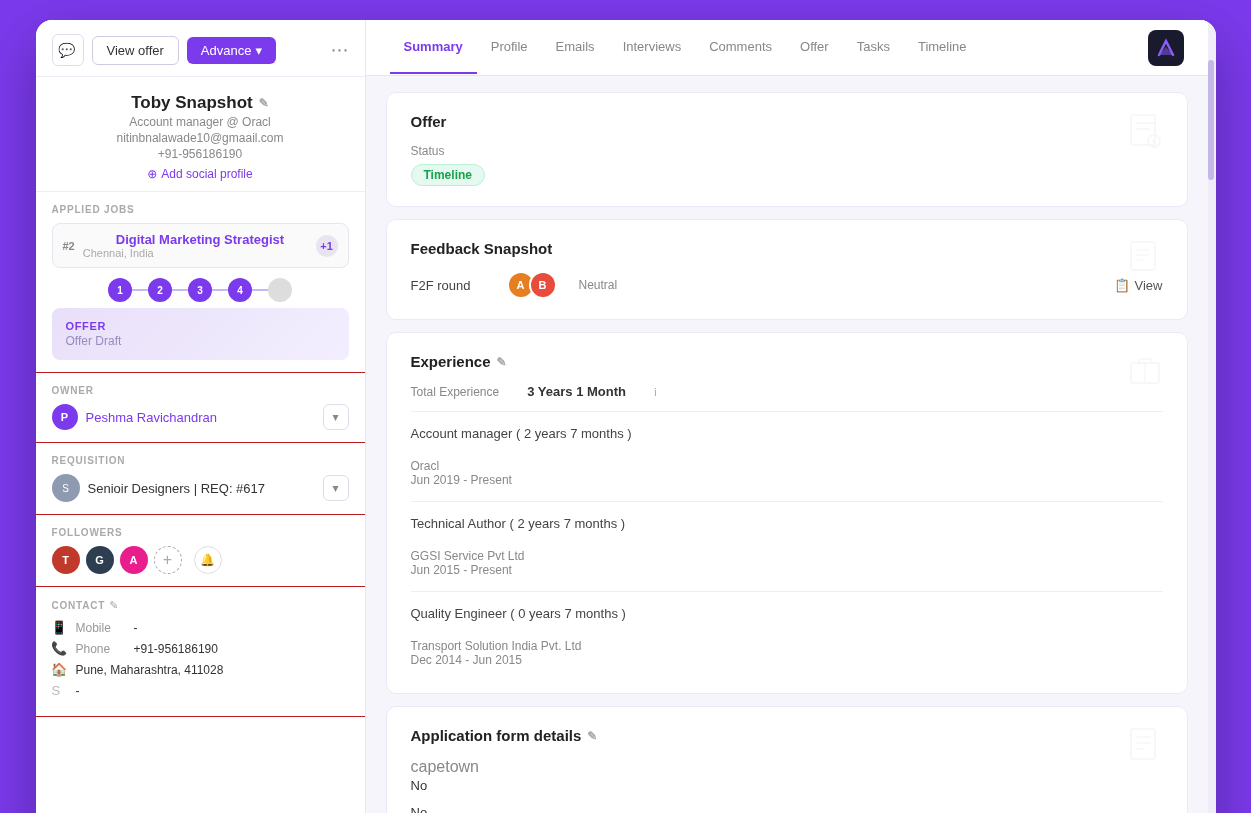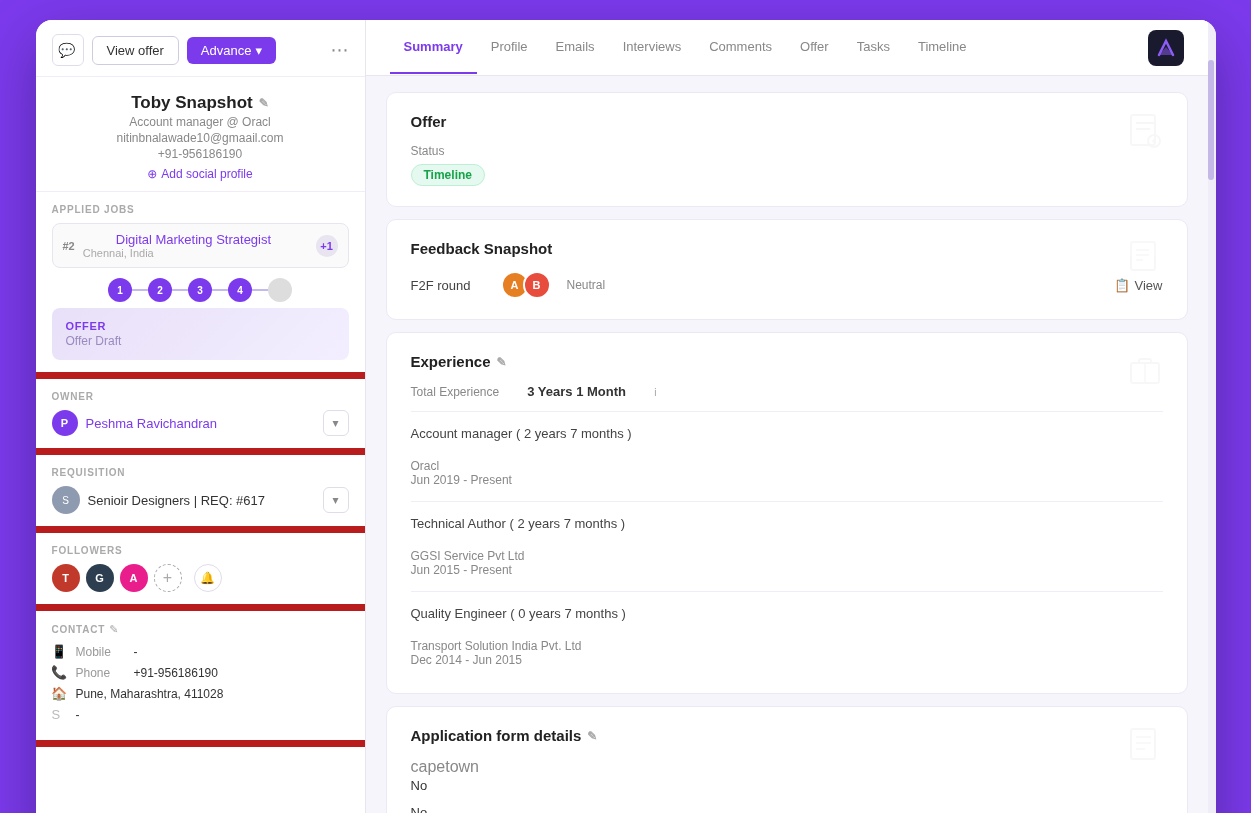--- a/index.html
+++ b/index.html
@@ -85,35 +85,35 @@
     .edit-icon { color: #aaa; font-size: 12px; cursor: pointer; }
     .candidate-title { font-size: 12px; color: #888; margin-top: 2px; }
     .candidate-email { font-size: 12px; color: #888; margin-top: 2px; }
     .candidate-phone { font-size: 12px; color: #888; margin-top: 2px; }
     .add-social {
       display: flex; align-items: center; justify-content: center; gap: 4px;
       font-size: 12px; color: #7c3aed; cursor: pointer; margin-top: 6px;
     }
     .section-block {
       padding: 12px 16px;
-      border-bottom: 7px solid #b91c1c;
+      border-bottom: 1px solid #b91c1c;
     }
     .section-label {
       font-size: 10px; font-weight: 600; color: #aaa;
       letter-spacing: 0.08em; text-transform: uppercase; margin-bottom: 8px;
     }
     .applied-job-item {
       display: flex; align-items: center; gap: 8px;
       padding: 8px 10px;
       border: 1px solid #e8e4f0;
       border-radius: 8px;
       background: #fafafa;
     }
     .job-num { font-size: 11px; color: #888; font-weight: 600; }
-    .job-name { font-size: 13px; color: #7c3aed; font-weight: 400; flex: 1; padding-left: 33px; }
+    .job-name { font-size: 13px; color: #7c3aed; font-weight: 700; flex: 1; padding-left: 33px; }
     .job-location { font-size: 11px; color: #aaa; }
     .job-count {
       background: #e8e4f0; color: #7c3aed; font-size: 11px; font-weight: 600;
       border-radius: 50%; width: 22px; height: 22px;
       display: flex; align-items: center; justify-content: center;
     }
     
     .pipeline-steps {
       display: flex; align-items: center; gap: 0; margin: 10px 0 4px;
       justify-content: center;
@@ -251,21 +251,21 @@
     }
     .status-row { display: flex; align-items: center; gap: 10px; }
     .status-label { font-size: 12px; color: #888; margin-bottom: 6px; }
     .badge-approved {
       background: #e6f9f0; color: #16a34a;
       border: 1px solid #bbf0d4;
       border-radius: 12px; padding: 3px 12px;
       font-size: 12px; font-weight: 600;
     }
     .feedback-row {
-      display: flex; align-items: center; gap: 10px;
+      display: flex; align-items: center; gap: 16px;
     }
     .feedback-round { font-size: 13px; color: #444; flex: 0 0 80px; }
     .feedback-avatars { display: flex; gap: -4px; align-items: center; }
     .feedback-avatar {
       width: 28px; height: 28px; border-radius: 50%;
       display: flex; align-items: center; justify-content: center;
       font-size: 11px; font-weight: 700; color: #fff;
       border: 2px solid #fff;
     }
     .feedback-neutral {

